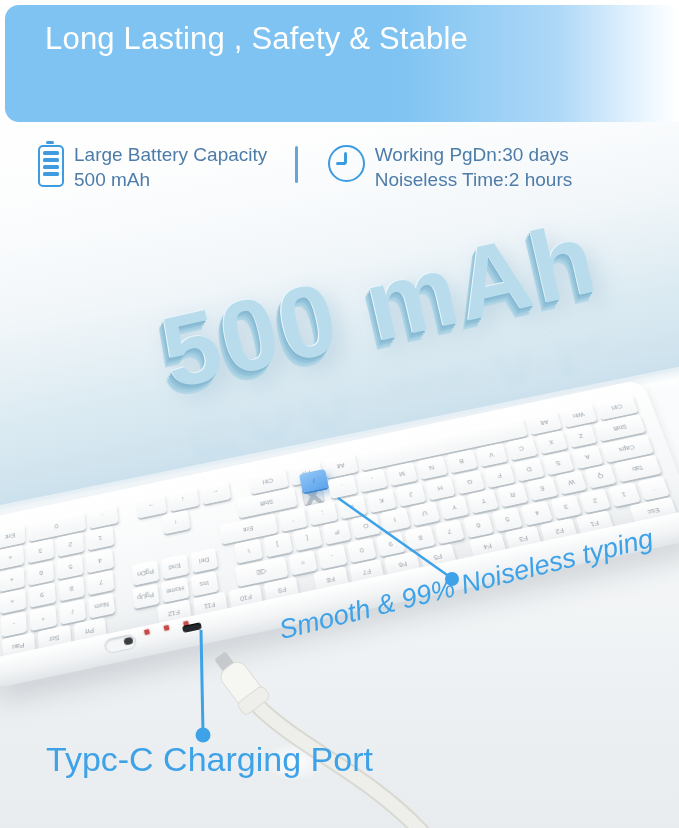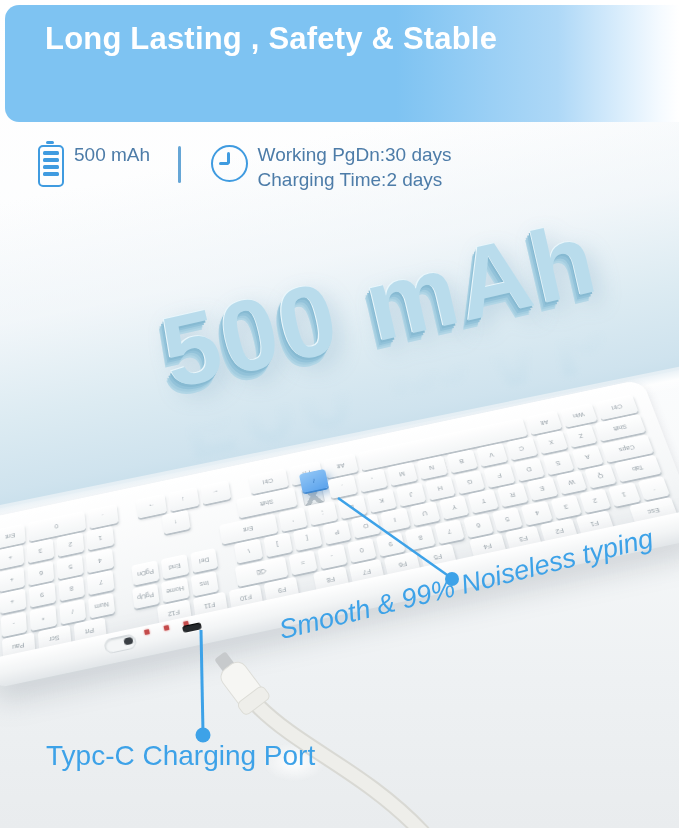--- a/index.html
+++ b/index.html
@@ -12,21 +12,21 @@
   .stage{position:absolute;left:-85px;top:136px;width:850px;height:300px;
     transform:rotate(-11.5deg);
     background:linear-gradient(180deg,rgba(244,248,250,0) 0%,rgba(233,241,246,.55) 40%,#dcebf2 72%,#cfe3ee 95%,#cae0ec 100%);}
   .stage-edge{position:absolute;left:-85px;top:436px;width:850px;height:22px;
     transform:rotate(-11.5deg);
     background:linear-gradient(180deg,#e4eef4 0%,rgba(255,255,255,.65) 55%,rgba(255,255,255,0) 100%);}
   
   .header-panel{position:absolute;left:5px;top:5px;width:674px;height:117px;
     border-radius:14px 0 0 14px;
     background:linear-gradient(90deg,var(--header-blue) 0%,var(--header-blue) 58%,#aed8f7 82%,#f4faff 97%,#ffffff 100%);}
-  .headline{position:absolute;left:40px;color:#fff;font-size:31px;font-weight:700;letter-spacing:.2px;white-space:nowrap;}
+  .headline{position:absolute;left:40px;color:#fff;font-size:31px;font-weight:400;letter-spacing:.2px;white-space:nowrap;}
   .headline.l1{top:16px;}
   .headline.l2{top:64px;}
   
   .features{position:absolute;left:38px;top:142px;display:flex;align-items:flex-start;color:var(--feature-text);}
   .feat-texts{font-size:19px;line-height:25px;}
   .battery-icon{position:relative;width:22px;height:38px;border:2.5px solid var(--icon-blue);
     border-radius:5px;margin:3px 10px 0 0;}
   .battery-icon:before{content:"";position:absolute;left:5.5px;top:-6px;width:8px;height:3px;
     background:var(--icon-blue);border-radius:2px;}
   .battery-icon .bar{position:absolute;left:3px;right:3px;height:4px;background:var(--icon-blue);border-radius:1.5px;}
@@ -77,21 +77,21 @@
   .power-switch{position:absolute;left:118px;top:5px;width:30px;height:13px;border-radius:8px;
     background:#f4f6f7;border:1px solid #d4d9dc;box-shadow:inset 0 1px 2px rgba(150,160,168,.4);}
   .power-switch:after{content:"";position:absolute;right:2px;top:2px;width:9px;height:7px;border-radius:5px;background:#3a3f44;}
   .indicator-leds{position:absolute;left:160px;top:4px;display:flex;gap:15px;}
   .indicator-leds i{width:5px;height:5px;border-radius:1px;background:#c44b4b;box-shadow:0 0 2px #d66;}
   .usb-port{position:absolute;left:198px;top:8px;width:19px;height:7px;border-radius:4px;
     background:#26292c;box-shadow:inset 0 1px 1px #000,0 1px 0 rgba(255,255,255,.8);}
   
   .typing-label{position:absolute;left:276px;top:616px;transform:rotate(-14deg);transform-origin:left top;
     color:var(--accent-blue);font-size:27px;font-style:italic;white-space:nowrap;}
-  .port-label{position:absolute;left:46px;top:740px;color:var(--accent-blue);font-size:28px;white-space:nowrap;}
+  .port-label{position:absolute;left:46px;top:740px;color:var(--accent-blue);font-size:34px;white-space:nowrap;}
   .overlay-svg{position:absolute;left:0;top:0;pointer-events:none;}
   .floor-glow{position:absolute;left:262px;top:742px;width:64px;height:40px;border-radius:50%;
     background:radial-gradient(ellipse at center,rgba(255,255,255,.95),rgba(255,255,255,0) 70%);}
 </style>
 </head>
 <body>
 
 <div class="page">
 
   <div class="stage"></div>
@@ -700,23 +700,24 @@
   </div>
 
   <div class="features">
     <div class="battery-icon">
       <span class="bar" style="top:4px"></span>
         <span class="bar" style="top:11px"></span>
       <span class="bar" style="top:18px"></span>
         <span class="bar" style="top:25px"></span>
     </div>
     <div class="feat-texts">
+      <div>Large Battery Capacity</div>
       <div>500 mAh</div>
     </div>
     <div class="divider"></div>
     <div class="clock-icon"></div>
     <div class="feat-texts">
       <div>Working PgDn:30 days</div>
-      <div>Charging Time:2 days</div>
+      <div>Noiseless Time:2 hours</div>
     </div>
   </div>
 
 </div>
 
 </body></html>

